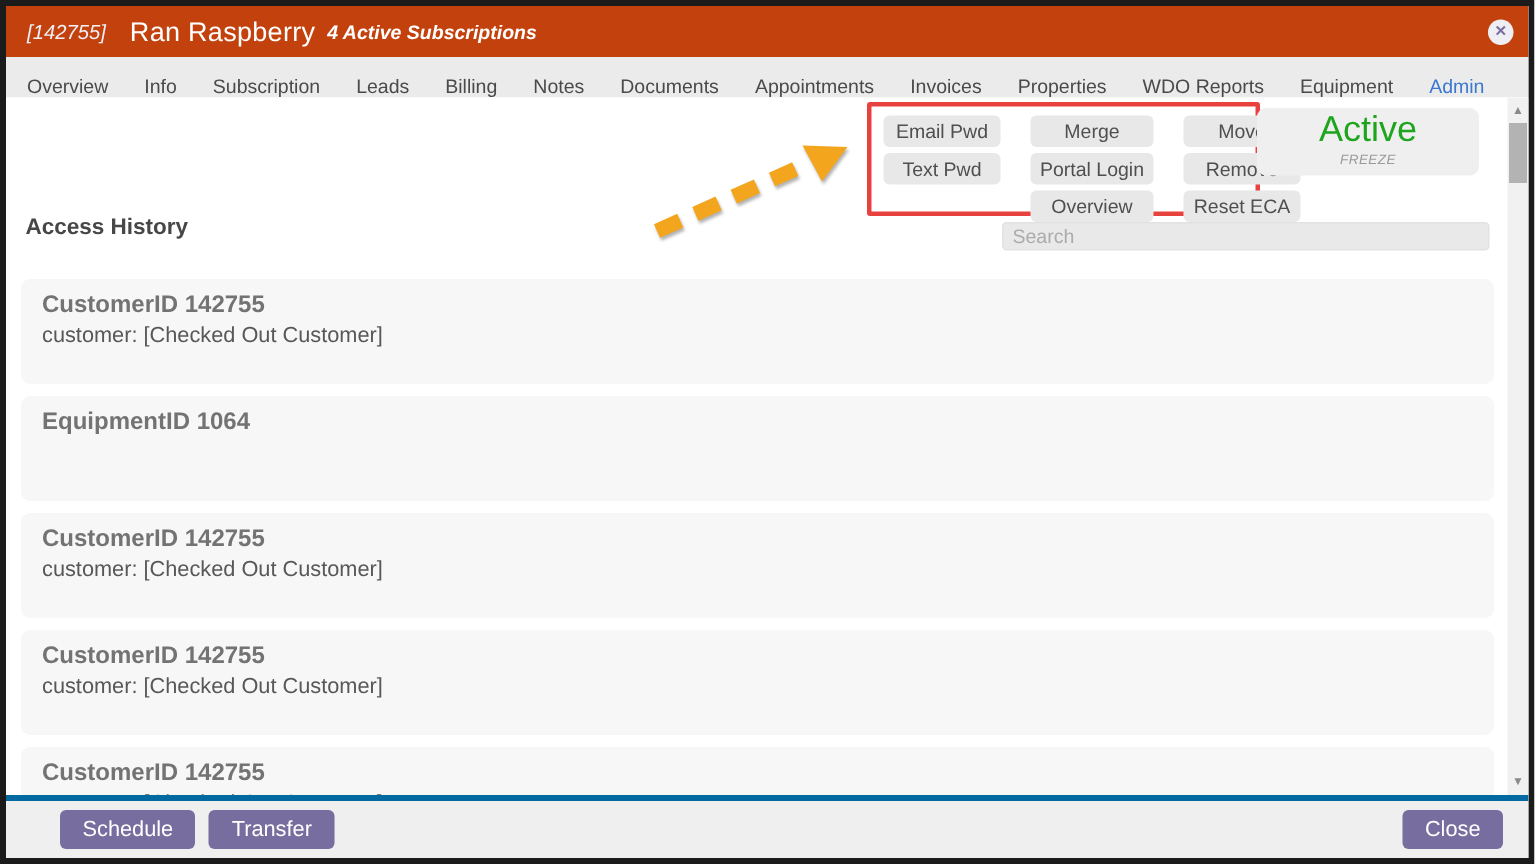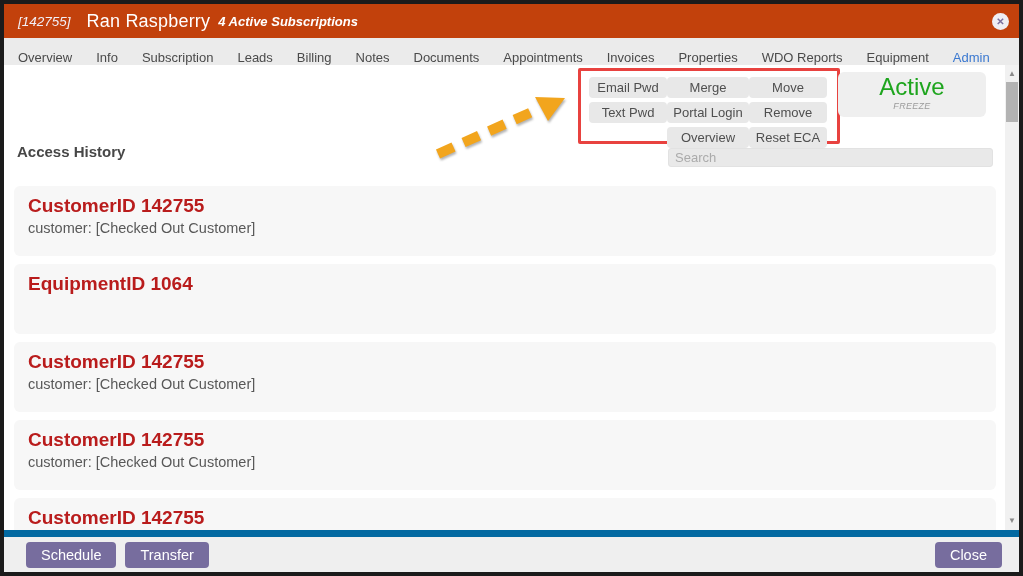--- a/index.html
+++ b/index.html
@@ -45,21 +45,21 @@
     position:absolute; left:18px; top:17px;
     font-size:27px; color:#3d7cbf; font-weight:400; white-space:nowrap;
   }
   .link-label{ font-size:10px; color:#9a9a9a; font-style:italic; font-weight:400; margin-left:8px; vertical-align:baseline; }
 
   
   .actions-box{
     position:absolute; left:574px; top:3px; width:262px; height:76px;
     border:3px solid #e8423f; border-radius:2px; background:#fff;
     display:grid; grid-template-columns:78px 82px 78px;
-    grid-auto-rows:21px; gap:4px 0; padding:6px 0 0 8px;
+    grid-auto-rows:21px; gap:4px 20px; padding:6px 0 0 8px;
   }
   .act-btn{
     background:#e8e8e8; border:none; border-radius:4px;
     font-family:"Liberation Sans", sans-serif;
     font-size:13px; color:#4f4f4f; text-align:center; line-height:21px;
     cursor:pointer; white-space:nowrap;
   }
   .act-spacer{ visibility:hidden; }
 
   
@@ -86,43 +86,43 @@
 
   
   .arrow-svg{ position:absolute; left:420px; top:25px; width:160px; height:72px; pointer-events:none; }
 
   
   .history-list{ position:absolute; left:10px; top:121px; width:982px; }
   .card{
     background:#f7f7f7; border-radius:6px; height:70px; margin-bottom:8px;
     padding:9px 14px; overflow:hidden;
   }
-  .card .c-title{ font-size:19px; font-weight:bold; color:#b91c1c; }
+  .card .c-title{ font-size:16px; font-weight:bold; color:#737373; }
   .card .c-sub{ font-size:14.5px; color:#585858; margin-top:3px; }
 
   
   .scrollbar{
     position:absolute; top:0; bottom:0; right:0; width:14px; background:#f1f1f1;
   }
   .sb-up, .sb-down{
     position:absolute; left:0; width:14px; height:14px; text-align:center;
     font-size:8px; color:#8a8a8a; line-height:14px; cursor:pointer;
   }
   .sb-up{ top:2px; }
   .sb-down{ bottom:2px; }
   .sb-thumb{
     position:absolute; left:1px; top:17px; width:12px; height:40px;
     background:#b3b3b3; cursor:pointer;
   }
 
   
   .footer{
     position:absolute; left:0; right:0; bottom:0; height:42px;
-    background:#efefef; border-top:7px solid #0369a1;
-    display:flex; align-items:center; padding-left:22px;
+    background:#efefef; border-top:4px solid #0369a1;
+    display:flex; align-items:center; padding-left:36px;
   }
   .p-btn{
     background:#776d9e; color:#fff; border:none; border-radius:4px;
     font-family:"Liberation Sans", sans-serif; font-size:14.5px;
     padding:5px 15px; margin-right:9px; cursor:pointer;
   }
   .p-btn.close-btn{ position:absolute; right:17px; margin:0; }
 </style>
 </head>
 <body>

